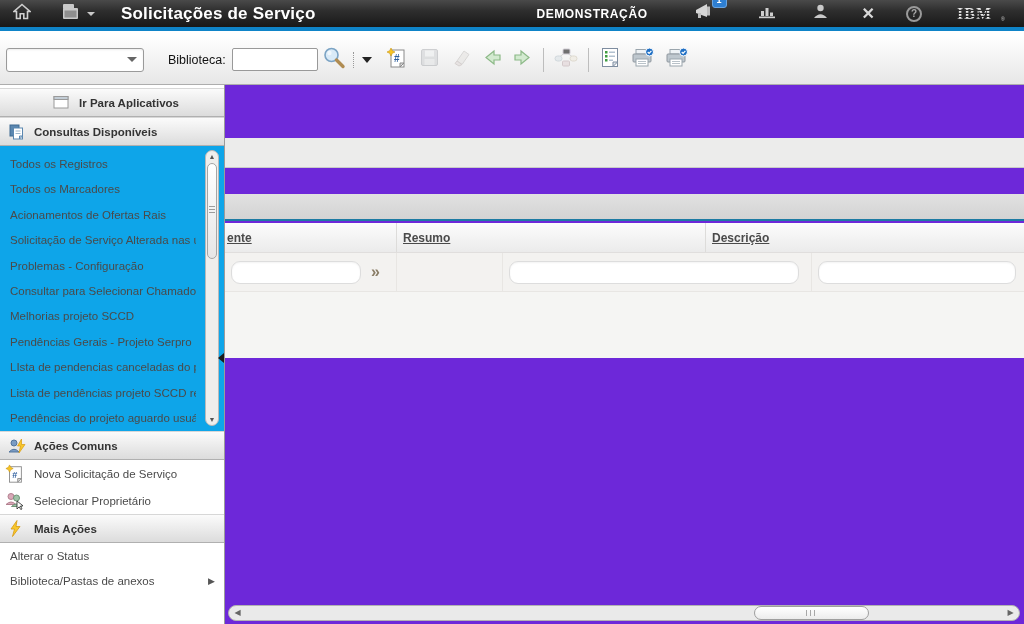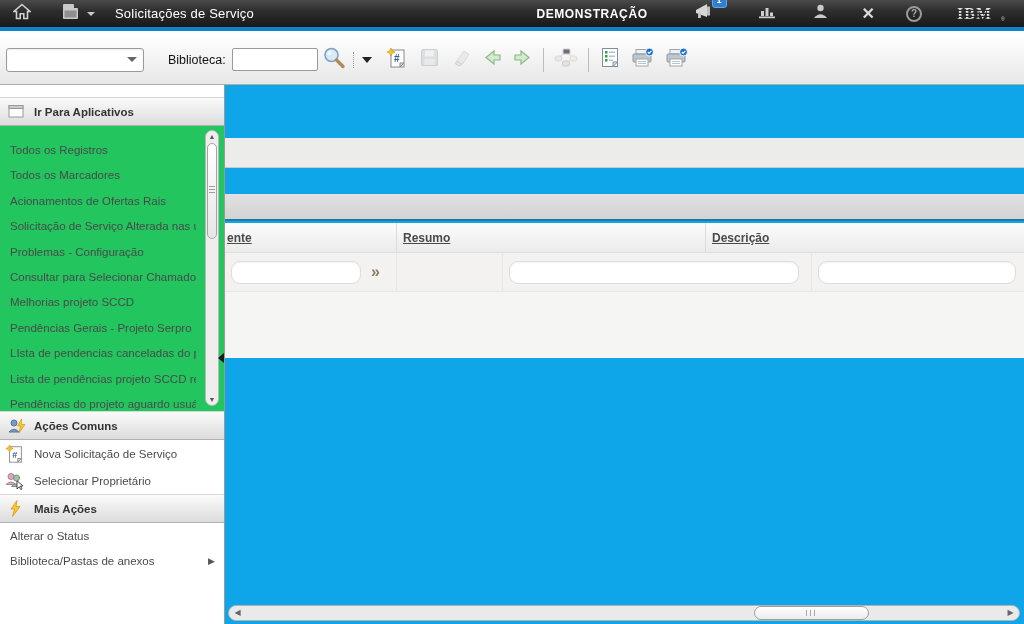--- a/index.html
+++ b/index.html
@@ -4,21 +4,21 @@
 <style>
   * { margin:0; padding:0; box-sizing:border-box; }
   html,body { width:1024px; height:624px; overflow:hidden; background:#fff;
               font-family:"Liberation Sans", sans-serif; }
 
   
   .topbar { position:absolute; left:0; top:0; width:1024px; height:31px;
             background:linear-gradient(#4a4a4a,#2e2e2e 40%,#181818);
             border-bottom:4px solid #0f84c8; display:flex; align-items:center; z-index:20; }
   .tb-btn { display:flex; align-items:center; justify-content:center; cursor:default; }
-  .topbar-title { color:#fff; font-size:13px; font-weight:normal; margin-left:20px; letter-spacing:.2px; }
+  .topbar-title { color:#fff; font-size:17px; font-weight:bold; margin-left:26px; letter-spacing:.2px; }
   .tb-right { margin-left:auto; display:flex; align-items:center; }
   .env-label { color:#fff; font-size:12px; font-weight:bold; letter-spacing:.6px; margin-right:46px; }
   .icon-wrap { position:relative; }
   .badge { position:absolute; top:-9px; right:-11px; background:#2e7fd2; border:1px solid #6aa4e0;
            color:#fff; font-size:9px; font-weight:bold; padding:1px 4px 2px; border-radius:3px; line-height:1; }
   .x-glyph { color:#d9d9d9; font-size:16px; font-weight:bold; line-height:1; }
   .help-circle { width:16px; height:16px; border:2px solid #9a9a9a; border-radius:50%;
                  color:#a8a8a8; font-size:10px; font-weight:bold; text-align:center; line-height:12px; }
   .caret-lite { width:0; height:0; border-left:4px solid transparent; border-right:4px solid transparent;
                 border-top:4px solid #c9c9c9; margin-left:5px; }
@@ -42,43 +42,43 @@
   .tool-sep { height:24px; border-left:1px solid #bdbdbd; margin-left:10px; }
   .disabled { opacity:.55; filter:grayscale(60%); }
 
   
   .sidebar { position:absolute; left:0; top:85px; width:225px; height:539px; background:#fff;
              border-right:1px solid #9b9b9b; z-index:10; }
   .side-header { height:29px; margin-top:0; background:linear-gradient(#fbfbfb,#dcdcdc);
                  border-top:1px solid #d7d7d7; border-bottom:1px solid #b0b0b0;
                  display:flex; align-items:center; font-size:11.5px; font-weight:bold; color:#333; }
   .side-header .hdr-ico { width:18px; margin:0 8px 0 8px; display:flex; }
-  .first-hdr { margin-top:12px; }
-  .query-list { position:relative; height:285px; padding-top:12px; background:#22c55e; overflow:hidden; }
+  .first-hdr { margin-top:3px;justify-content:center; }
+  .query-list { position:relative; height:285px; padding-top:6px; background:#0ea5e9; overflow:hidden; }
   .query-item { height:25.4px; line-height:25.4px; padding-left:10px; font-size:11.5px; color:#4a4a4a;
                 white-space:nowrap; overflow:hidden; width:196px; }
   .vscroll { position:absolute; right:5px; top:4px; width:14px; height:276px; background:#efeeec;
              border:1px solid #b9b9b9; border-radius:8px; }
   .vs-arrow { position:absolute; left:0; width:12px; text-align:center; font-size:7px; color:#555; }
   .vthumb { position:absolute; top:12px; left:1px; width:10px; height:96px;
             background:linear-gradient(#ffffff,#e6e6e6); border:1px solid #a5a5a5; border-radius:6px; }
   .vthumb .grip { display:block; margin:42px auto 0; width:6px; height:7px;
             background:repeating-linear-gradient(#9c9c9c 0 1px, transparent 1px 3px); }
   .collapse-handle { position:absolute; right:-2px; top:262px; width:8px; height:22px; z-index:12;
             display:flex; align-items:center; }
   .collapse-tri { width:0; height:0; border-top:5px solid transparent; border-bottom:5px solid transparent;
             border-right:6px solid #1a1a1a; }
   .action-item { height:27px; display:flex; align-items:center; font-size:11.5px; color:#4a4a4a; }
   .action-item .act-ico { width:20px; margin:0 9px 0 5px; display:flex; }
   .more-item { height:25px; display:flex; align-items:center; font-size:11.5px; color:#4a4a4a;
                padding-left:10px; }
   .submenu-arrow { margin-left:auto; margin-right:9px; color:#555; font-size:9px; }
 
   
-  .main { position:absolute; left:225px; top:85px; width:799px; height:539px; background:#0ea5e9; }
+  .main { position:absolute; left:225px; top:85px; width:799px; height:539px; background:#6d28d9; }
   .band-tabs { position:absolute; top:53px; left:0; right:0; height:30px; background:#ececeb;
                border-bottom:1px solid #c9c9c9; }
   .band-title { position:absolute; top:109px; left:0; right:0; height:27px;
                 background:linear-gradient(#e1e1e1,#d3d3d3); border-bottom:2px solid #1d7ba3; }
   .header-row { position:absolute; top:138px; left:0; right:0; height:30px; display:flex;
                 background:linear-gradient(#fcfcfc,#ebebeb); border-bottom:1px solid #e0dedd; }
   .hcol { border-right:1px solid #dddcda; display:flex; align-items:center; padding-left:6px;
           font-size:12px; font-weight:bold; color:#4a4a4a; white-space:nowrap; overflow:hidden; }
   .hcol.sortable { text-decoration:underline; }
   .c1 { width:172px; padding-left:2px; }
@@ -335,20 +335,32 @@
 <div class="sidebar">
   <div class="side-header first-hdr">
     <span class="hdr-ico">
       <svg width="17" height="15" viewBox="0 0 17 15">
         <rect x="1" y="1.5" width="14" height="11.5" fill="#fff" stroke="#9a9a9a"></rect>
         <rect x="1" y="1.5" width="14" height="3" fill="#c3cdd6" stroke="#9a9a9a"></rect>
       </svg>
     </span>
     <span>Ir Para Aplicativos</span>
   </div>
+  <div class="side-header">
+    <span class="hdr-ico">
+      <svg width="17" height="16" viewBox="0 0 17 16">
+        <rect x="2" y="1" width="9" height="11" fill="#5b87b0" stroke="#3f6a91"></rect>
+        <rect x="5.5" y="4" width="9" height="11" fill="#fff" stroke="#5b87b0"></rect>
+        <path d="M11.5 15 L14.5 12 L11.5 12 Z" fill="#d7e2ec" stroke="#5b87b0"></path>
+        <line x1="7.5" y1="7" x2="12.5" y2="7" stroke="#9cb6cc"></line>
+        <line x1="7.5" y1="9.5" x2="12.5" y2="9.5" stroke="#9cb6cc"></line>
+      </svg>
+    </span>
+    <span>Consultas Disponíveis</span>
+  </div>
 
   <div class="query-list">
     <div class="query-item">Todos os Registros</div>
     <div class="query-item">Todos os Marcadores</div>
     <div class="query-item">Acionamentos de Ofertas Rais</div>
     <div class="query-item">Solicitação de Serviço Alterada nas ú...</div>
     <div class="query-item">Problemas - Configuração</div>
     <div class="query-item">Consultar para Selecionar Chamado...</div>
     <div class="query-item">Melhorias projeto SCCD</div>
     <div class="query-item">Pendências Gerais - Projeto Serpro</div>

